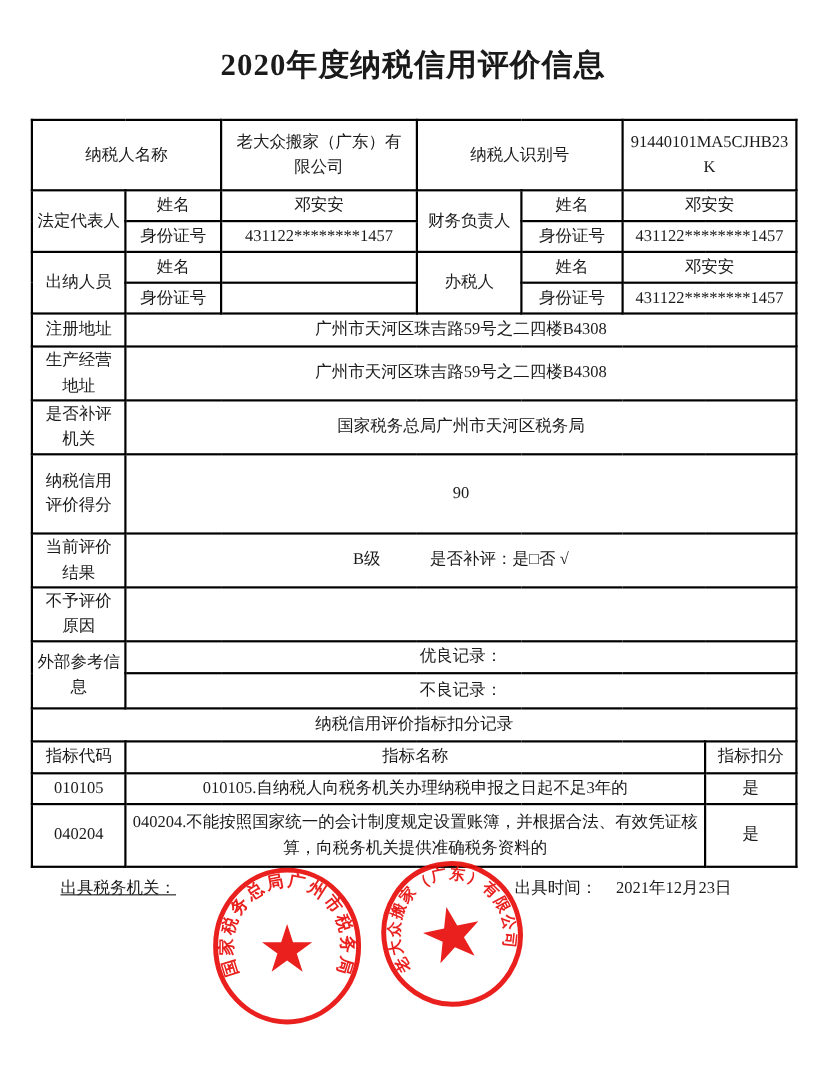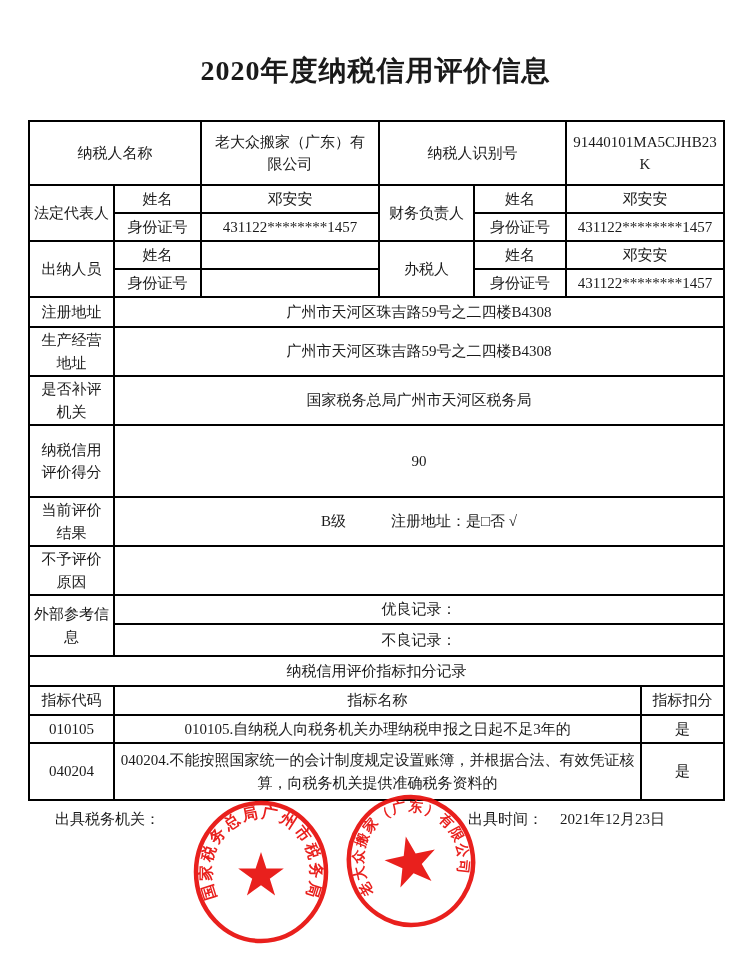--- a/index.html
+++ b/index.html
@@ -3,21 +3,21 @@
 <meta charset="utf-8">
 <style>
   html,body { margin:0; padding:0; }
   body {
     width:751px; height:969px; background:#ffffff;
     font-family:"Liberation Serif","DejaVu Serif",serif;
     color:#1a1a1a;
     position:relative; overflow:hidden;
   }
   .title {
-    margin:0; padding-top:52px; height:44px;
+    margin:0; padding-top:40px; height:44px;
     font-size:28px; font-weight:bold; text-align:center; letter-spacing:1px;
   }
   table.main-table {
     border-collapse:collapse; table-layout:fixed;
     margin:24px 0 0 28px; width:695px;
     border:2.5px solid #000;
   }
   table.main-table td {
     border:2px solid #000;
     text-align:center; vertical-align:middle;
@@ -29,21 +29,21 @@
   td.left { text-align:left; padding-left:3px; }
   td.sect-head { font-weight:normal; }
   .h64{height:64px} .h28{height:28px} .h30{height:30px} .h54{height:46px}
   .h55{height:72px} .h29{height:29px} .h32{height:32px} .h57{height:57px}
   .sup { margin-left:45px; }
   .footer {
     position:relative; margin-left:28px; width:700px; height:178px;
     font-size:15px;
   }
   .footer .lbl { position:absolute; top:9px; white-space:nowrap; }
-  .issuer-label  { left:27px; }
+  .issuer-label  { left:27px;text-decoration:underline; }
   .time-label    { left:440px; }
   .time-value    { left:532px; }
   .stamp { position:absolute; opacity:0.93; }
   .stamp-1 { left:163px; top:-1px; }
   .stamp-2 { left:316px; top:-8px; }
 </style>
 </head>
 <body>
 
 <h1 class="title">2020年度纳税信用评价信息</h1>
@@ -109,21 +109,21 @@
       <td colspan="6">国家税务总局广州市天河区税务局</td>
     </tr>
     <tr class="h55">
       <td class="pre">纳税信用
 评价得分</td>
       <td colspan="6">90</td>
     </tr>
     <tr class="h54">
       <td class="pre">当前评价
 结果</td>
-      <td colspan="6"><span>B级</span><span class="sup">注册地址：是□否 √</span></td>
+      <td colspan="6"><span>B级</span><span class="sup">是否补评：是□否 √</span></td>
     </tr>
     <tr class="h54">
       <td class="pre">不予评价
 原因</td>
       <td colspan="6"></td>
     </tr>
     <tr class="h29">
       <td rowspan="2">外部参考信息</td>
       <td colspan="6" class="left">优良记录：</td>
     </tr>

